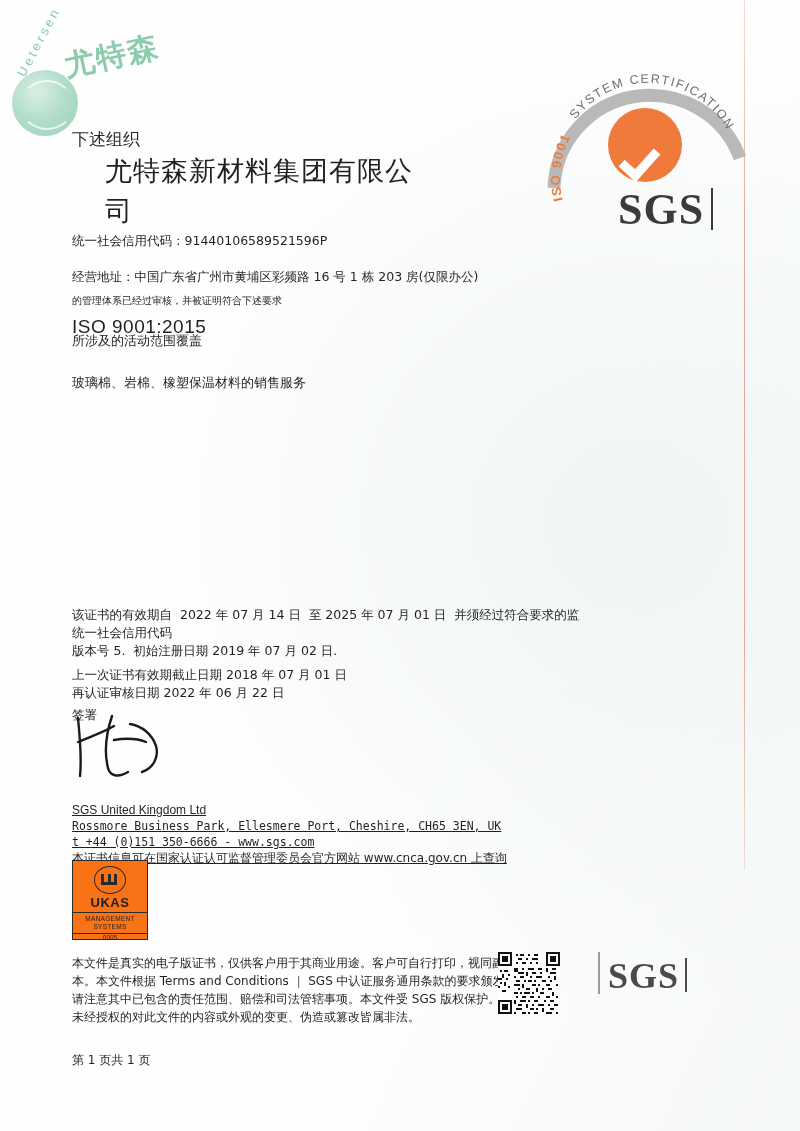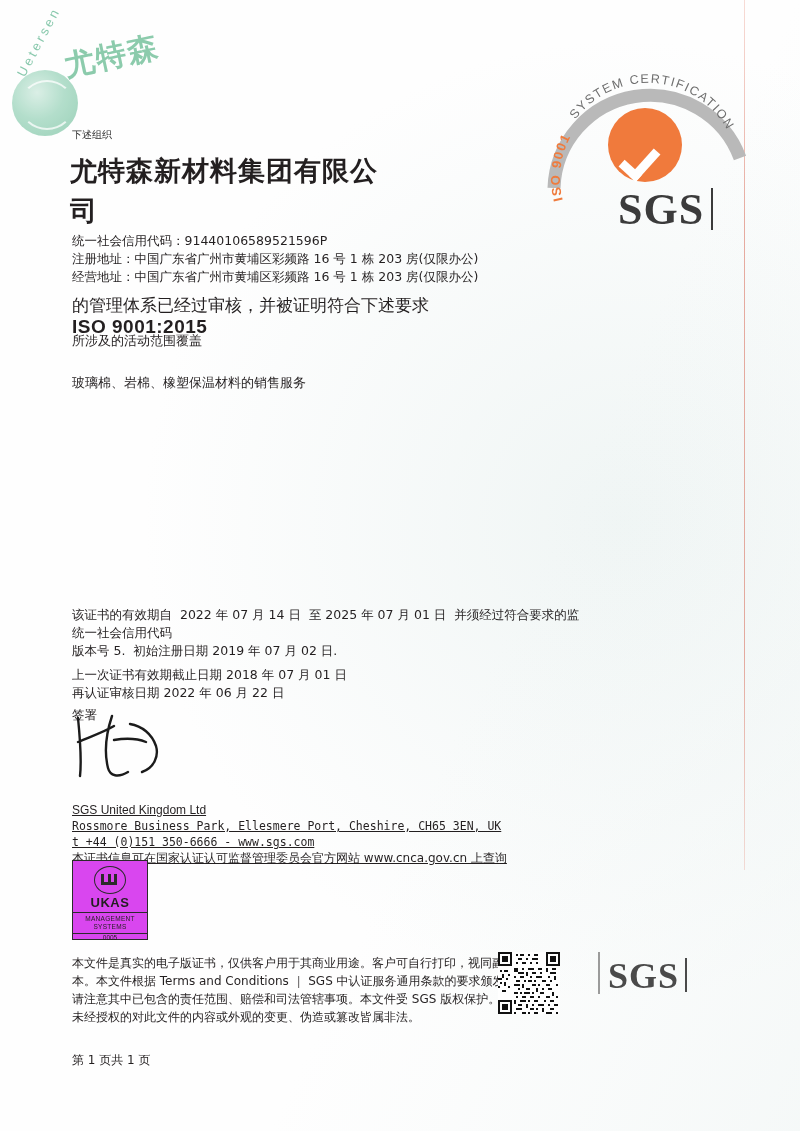--- a/index.html
+++ b/index.html
@@ -78,41 +78,41 @@
   .tick-circle:before{
     content:"";position:absolute;left:20px;top:34px;width:14px;height:28px;
     border-right:9px solid #fff;border-bottom:9px solid #fff;
     transform:rotate(42deg);
   }
 
   
   .cn{font-family:"DejaVu Sans","Liberation Sans",sans-serif;}
   .line{position:absolute;white-space:pre;}
   .t-small{font-size:12.5px;line-height:18px;}
-  .t-mid{font-size:17px;}
+  .t-mid{font-size:10px;}
   .t-translation{font-size:15px;}
-  .t-sub{font-size:10px;color:#2b2b2b;}
+  .t-sub{font-size:17px;color:#2b2b2b;}
   .company{
-    font-size:27px;font-weight:bold;line-height:38px;letter-spacing:1px;
-  }
-  .iso-std{font-size:19px;font-weight:bold;letter-spacing:.5px;}
+    font-size:27px;font-weight:normal;line-height:38px;letter-spacing:1px;margin-left:35px;
+  }
+  .iso-std{font-size:19px;font-weight:normal;letter-spacing:.5px;}
   .scope{font-size:13px;}
   .sig{
     position:absolute;left:70px;top:712px;width:120px;height:72px;
   }
   .sig svg{display:block;}
   .addr{font-size:12px;line-height:16.5px;text-decoration:underline;}
   .mono{font-family:"DejaVu Sans Mono","Liberation Mono",monospace;}
   .footer-note{font-size:12px;line-height:18px;}
   .pagenum{font-size:12px;}
 
   
   .ukas{
     position:absolute;left:72px;top:860px;width:74px;height:78px;
-    border:1.5px solid #2b2b2b;background:#d946ef;
+    border:1.5px solid #2b2b2b;background:#f97316;
     text-align:center;
   }
   .ukas .crown{
     margin:5px auto 1px;width:30px;height:26px;border:1.5px solid #2b2b2b;border-radius:50%;
     position:relative;
   }
   .ukas .crown:after{
     content:"";position:absolute;left:6px;top:7px;width:16px;height:11px;
     background:
       linear-gradient(#2b2b2b,#2b2b2b) left top/3px 11px no-repeat,
@@ -188,21 +188,20 @@
     <div class="tick-circle"></div>
     <div class="sgs-wordmark">SGS</div>
   </div>
 
   <div class="line cn t-sub" style="left:72px;top:128px;">下述组织</div>
 
   <div class="line cn company" style="left:70px;top:152px;">尤特森新材料集团有限公</div>
   <div class="line cn company" style="left:70px;top:192px;">司</div>
 
   <div class="line cn t-small" style="left:72px;top:232px;">统一社会信用代码：91440106589521596P</div>
-  <div class="line cn t-small" style="left:72px;top:250px;">注册地址：中国广东省广州市黄埔区彩频路 16 号 1 栋 203 房(仅限办公)</div>
   <div class="line cn t-small" style="left:72px;top:268px;">经营地址：中国广东省广州市黄埔区彩频路 16 号 1 栋 203 房(仅限办公)</div>
 
   <div class="line cn t-mid" style="left:72px;top:294px;">的管理体系已经过审核，并被证明符合下述要求</div>
   <div class="line iso-std" style="left:72px;top:316px;">ISO 9001:2015</div>
 
   <div class="line cn scope" style="left:72px;top:332px;">所涉及的活动范围覆盖</div>
   <div class="line cn scope" style="left:72px;top:374px;">玻璃棉、岩棉、橡塑保温材料的销售服务</div>
 
   <div class="line cn t-small" style="left:72px;top:606px;">该证书的有效期自  2022 年 07 月 14 日  至 2025 年 07 月 01 日  并须经过符合要求的监</div>
   <div class="line cn t-small" style="left:72px;top:624px;">统一社会信用代码</div>

